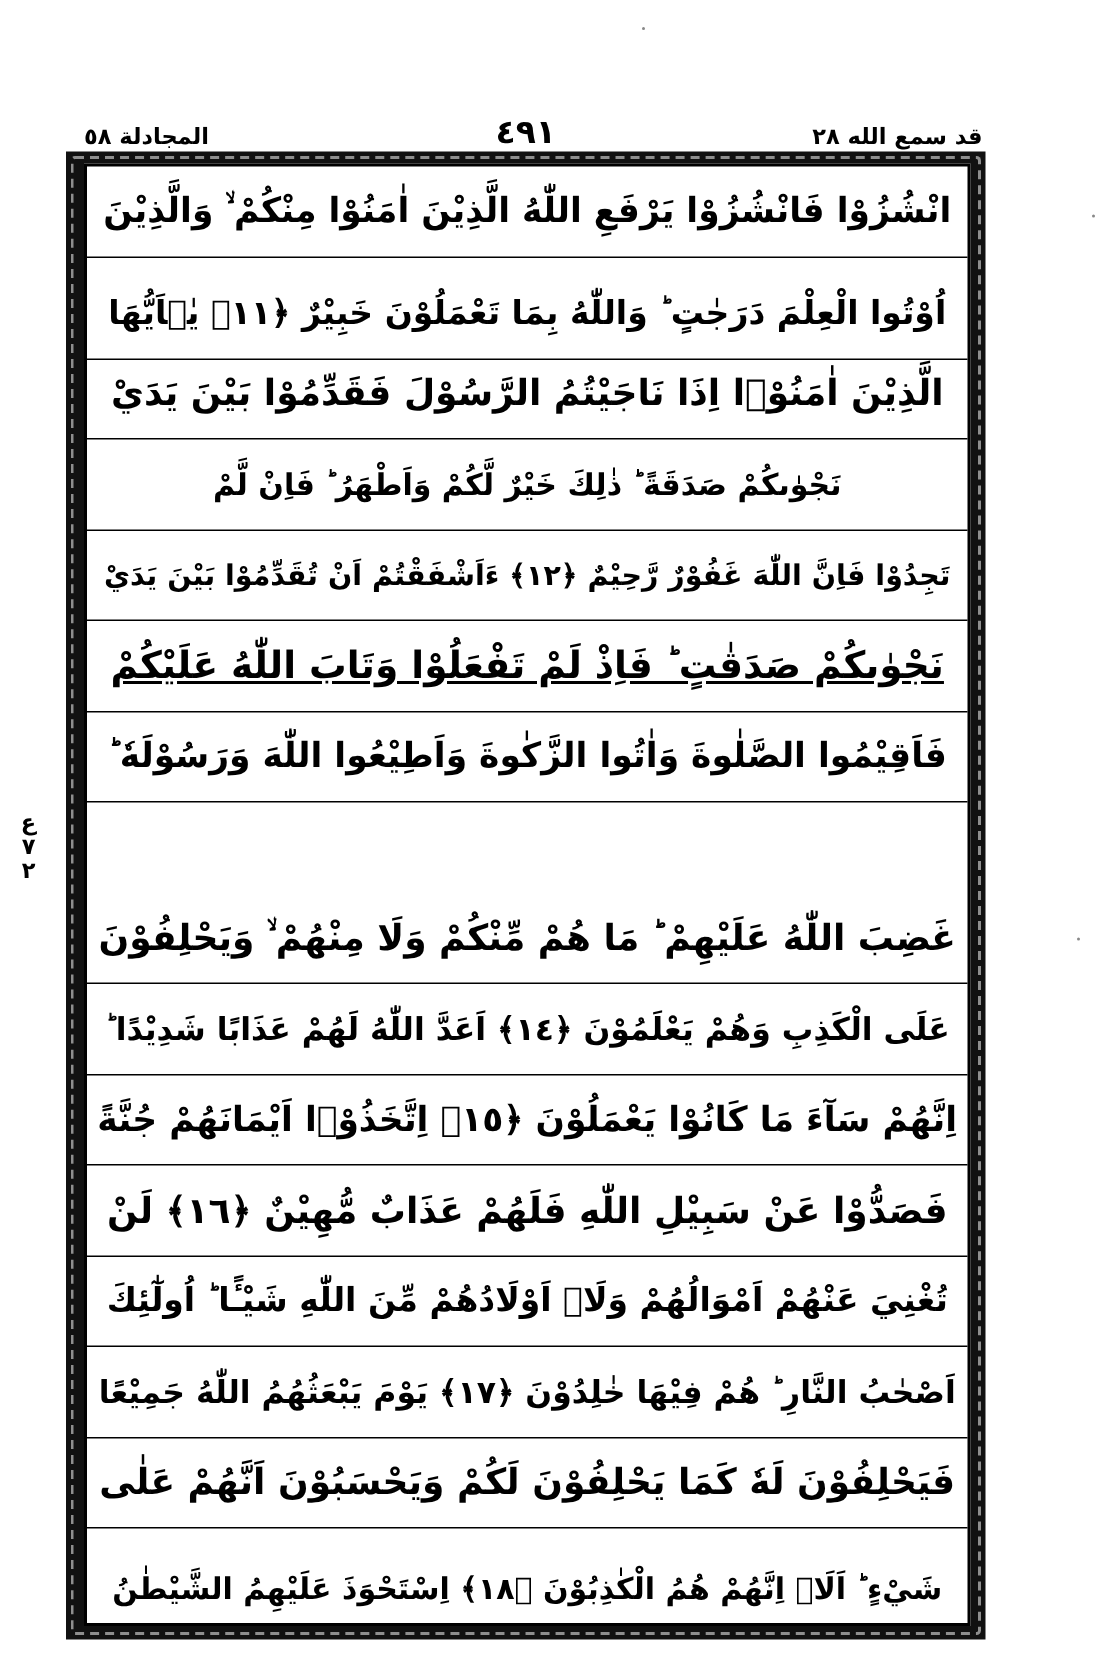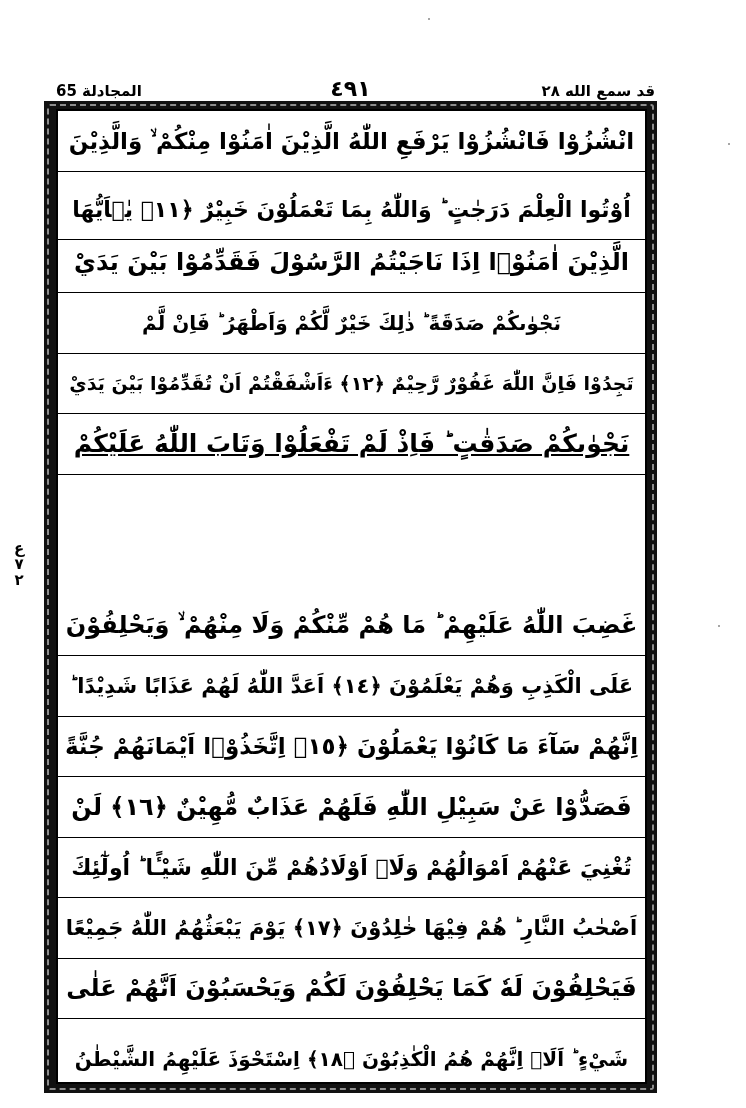--- a/index.html
+++ b/index.html
@@ -25,21 +25,21 @@
   .ruku { position: absolute; left: 8px; top: 540px; width: 22px; text-align: center; font-size: 15px; font-weight: bold;
           line-height: 16px; color: #000; }
 
   .footer { position: absolute; top: 1094px; left: 0; width: 746px; text-align: center; font-size: 12px; color: #444; margin-top: 12px; }
   .dot { position: absolute; width: 2px; height: 2px; background: #888; border-radius: 1px; }
 </style>
 </head>
 <body>
 
 <div class="header">
-  <div class="left">المجادلة 65</div>
+  <div class="left">المجادلة ٥٨</div>
   <div class="center">٤٩١</div>
   <div class="right">قد سمع الله ٢٨</div>
 </div>
 
 <div class="ruku">ع ٧ ٢</div>
 
 <div class="frame">
   <div class="inner" id="lines-container">
     <div class="line" style="top:0px">
         <span style="font-size: 23px;">انْشُزُوْا فَانْشُزُوْا يَرْفَعِ اللّٰهُ الَّذِيْنَ اٰمَنُوْا مِنْكُمْ ۙ وَالَّذِيْنَ</span>
@@ -51,20 +51,23 @@
         <span style="font-size: 24px;">الَّذِيْنَ اٰمَنُوْۤا اِذَا نَاجَيْتُمُ الرَّسُوْلَ فَقَدِّمُوْا بَيْنَ يَدَيْ</span>
       </div>
     <div class="line" style="top:181.5px">
         <span style="font-size: 20px;">نَجْوٰىكُمْ صَدَقَةً ؕ ذٰلِكَ خَيْرٌ لَّكُمْ وَاَطْهَرُ ؕ فَاِنْ لَّمْ</span>
       </div>
     <div class="line" style="top:242px">
         <span style="font-size: 19px;">تَجِدُوْا فَاِنَّ اللّٰهَ غَفُوْرٌ رَّحِيْمٌ ﴿١٢﴾ ءَاَشْفَقْتُمْ اَنْ تُقَدِّمُوْا بَيْنَ يَدَيْ</span>
       </div>
     <div class="line" style="top:302.5px">
         <span style="font-size: 25px; text-decoration: underline;">نَجْوٰىكُمْ صَدَقٰتٍ ؕ فَاِذْ لَمْ تَفْعَلُوْا وَتَابَ اللّٰهُ عَلَيْكُمْ</span>
+      </div>
+    <div class="line" style="top:363px">
+        <span style="font-size: 23px;">فَاَقِيْمُوا الصَّلٰوةَ وَاٰتُوا الزَّكٰوةَ وَاَطِيْعُوا اللّٰهَ وَرَسُوْلَهٗ ؕ</span>
       </div>
     <div class="line" style="top:484px">
         <span style="font-size: 24px;">غَضِبَ اللّٰهُ عَلَيْهِمْ ؕ مَا هُمْ مِّنْكُمْ وَلَا مِنْهُمْ ۙ وَيَحْلِفُوْنَ</span>
       </div>
     <div class="line" style="top:544.5px">
         <span style="font-size: 21px;">عَلَى الْكَذِبِ وَهُمْ يَعْلَمُوْنَ ﴿١٤﴾ اَعَدَّ اللّٰهُ لَهُمْ عَذَابًا شَدِيْدًا ؕ</span>
       </div>
     <div class="line" style="top:605px">
         <span style="font-size: 23px;">اِنَّهُمْ سَآءَ مَا كَانُوْا يَعْمَلُوْنَ ﴿١٥﴾ اِتَّخَذُوْۤا اَيْمَانَهُمْ جُنَّةً</span>
       </div>

